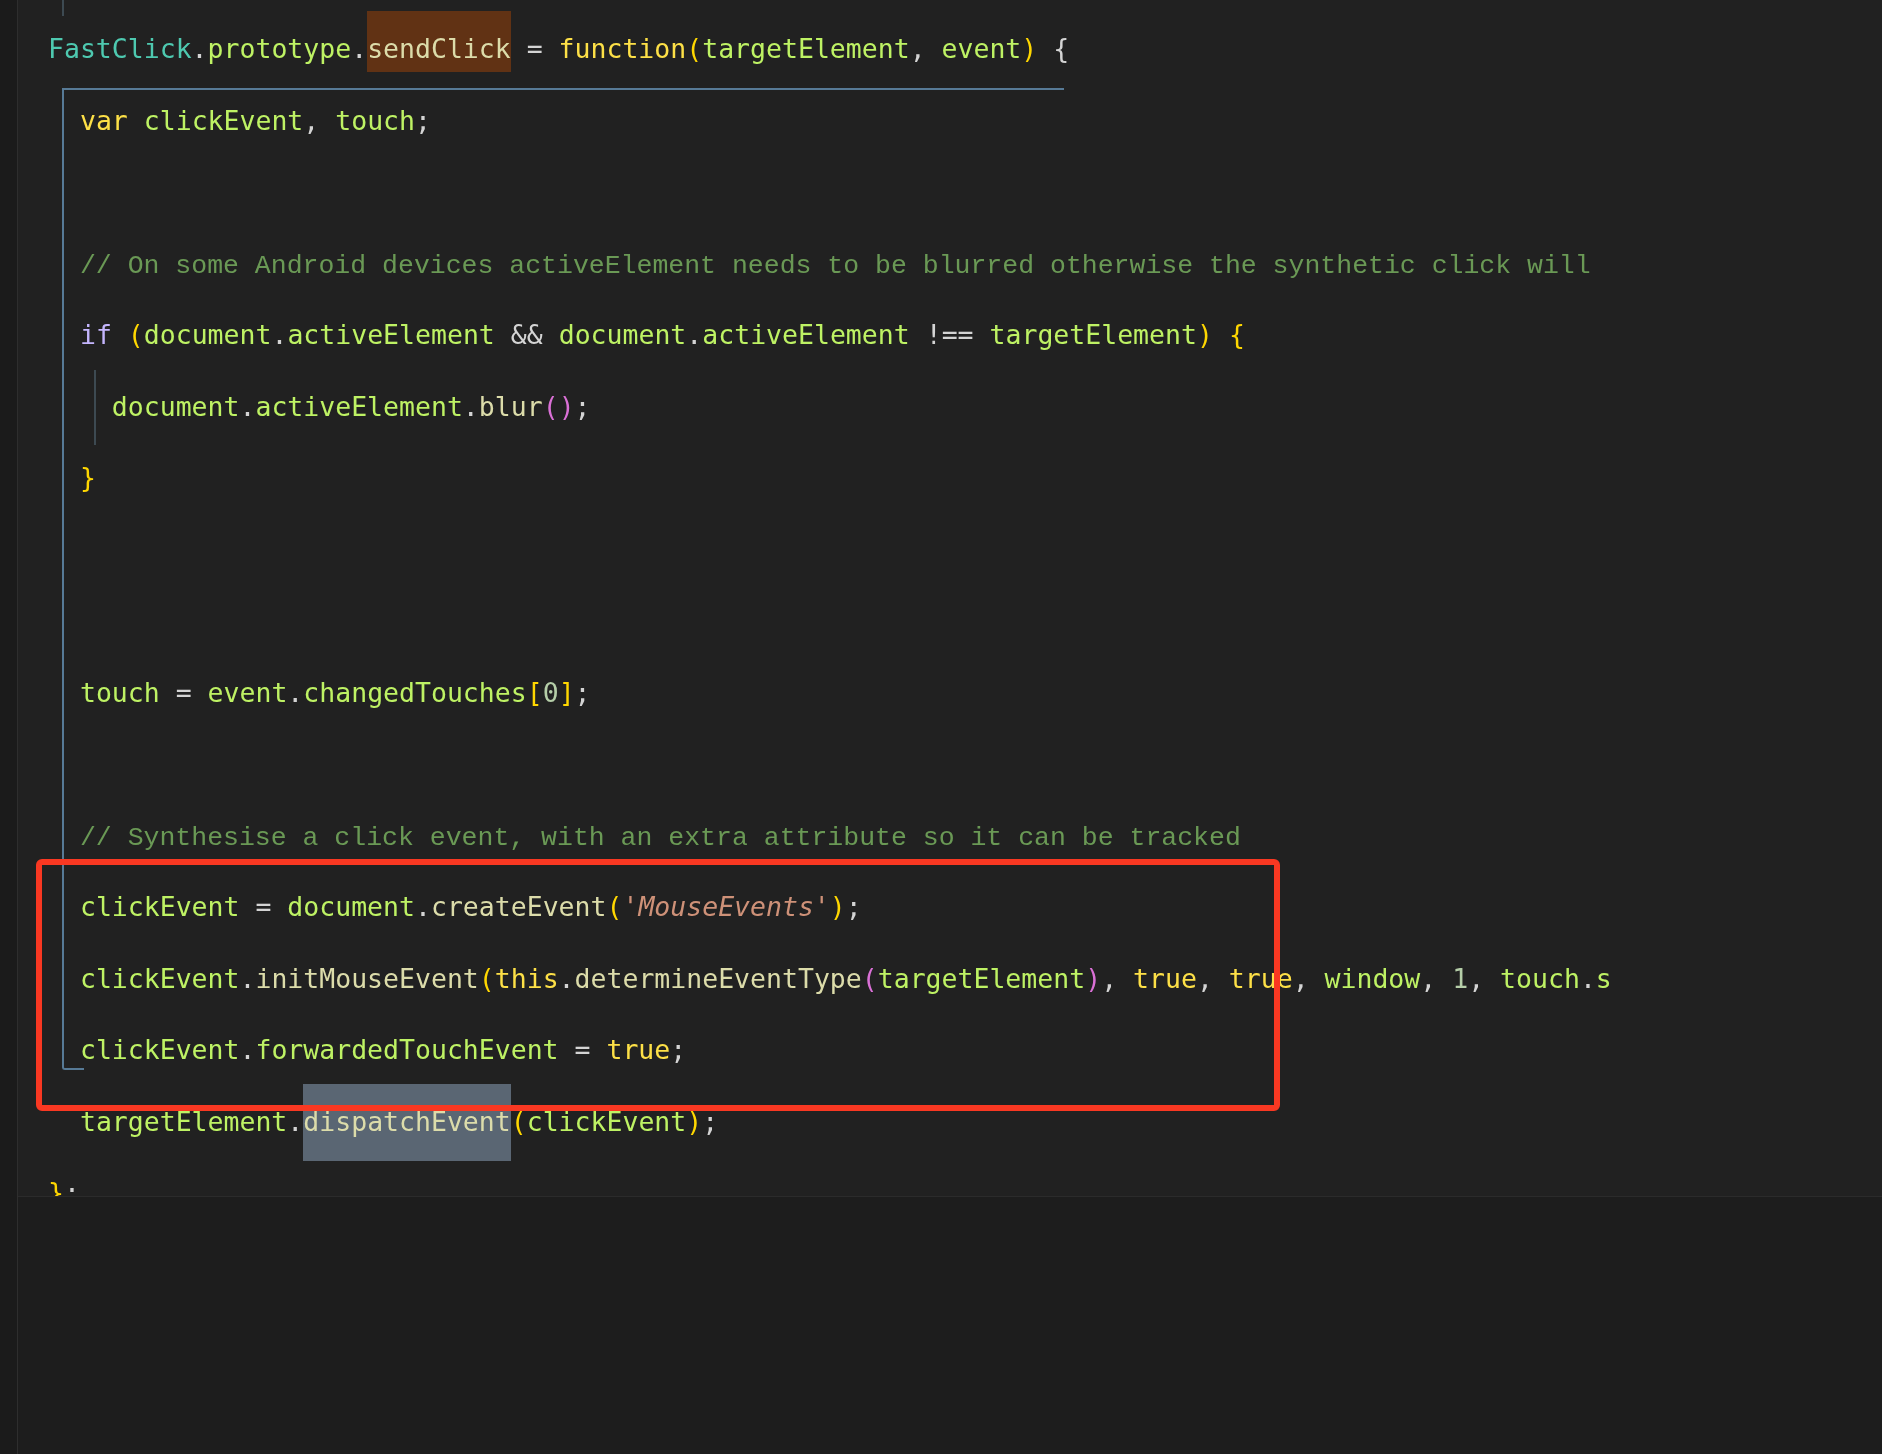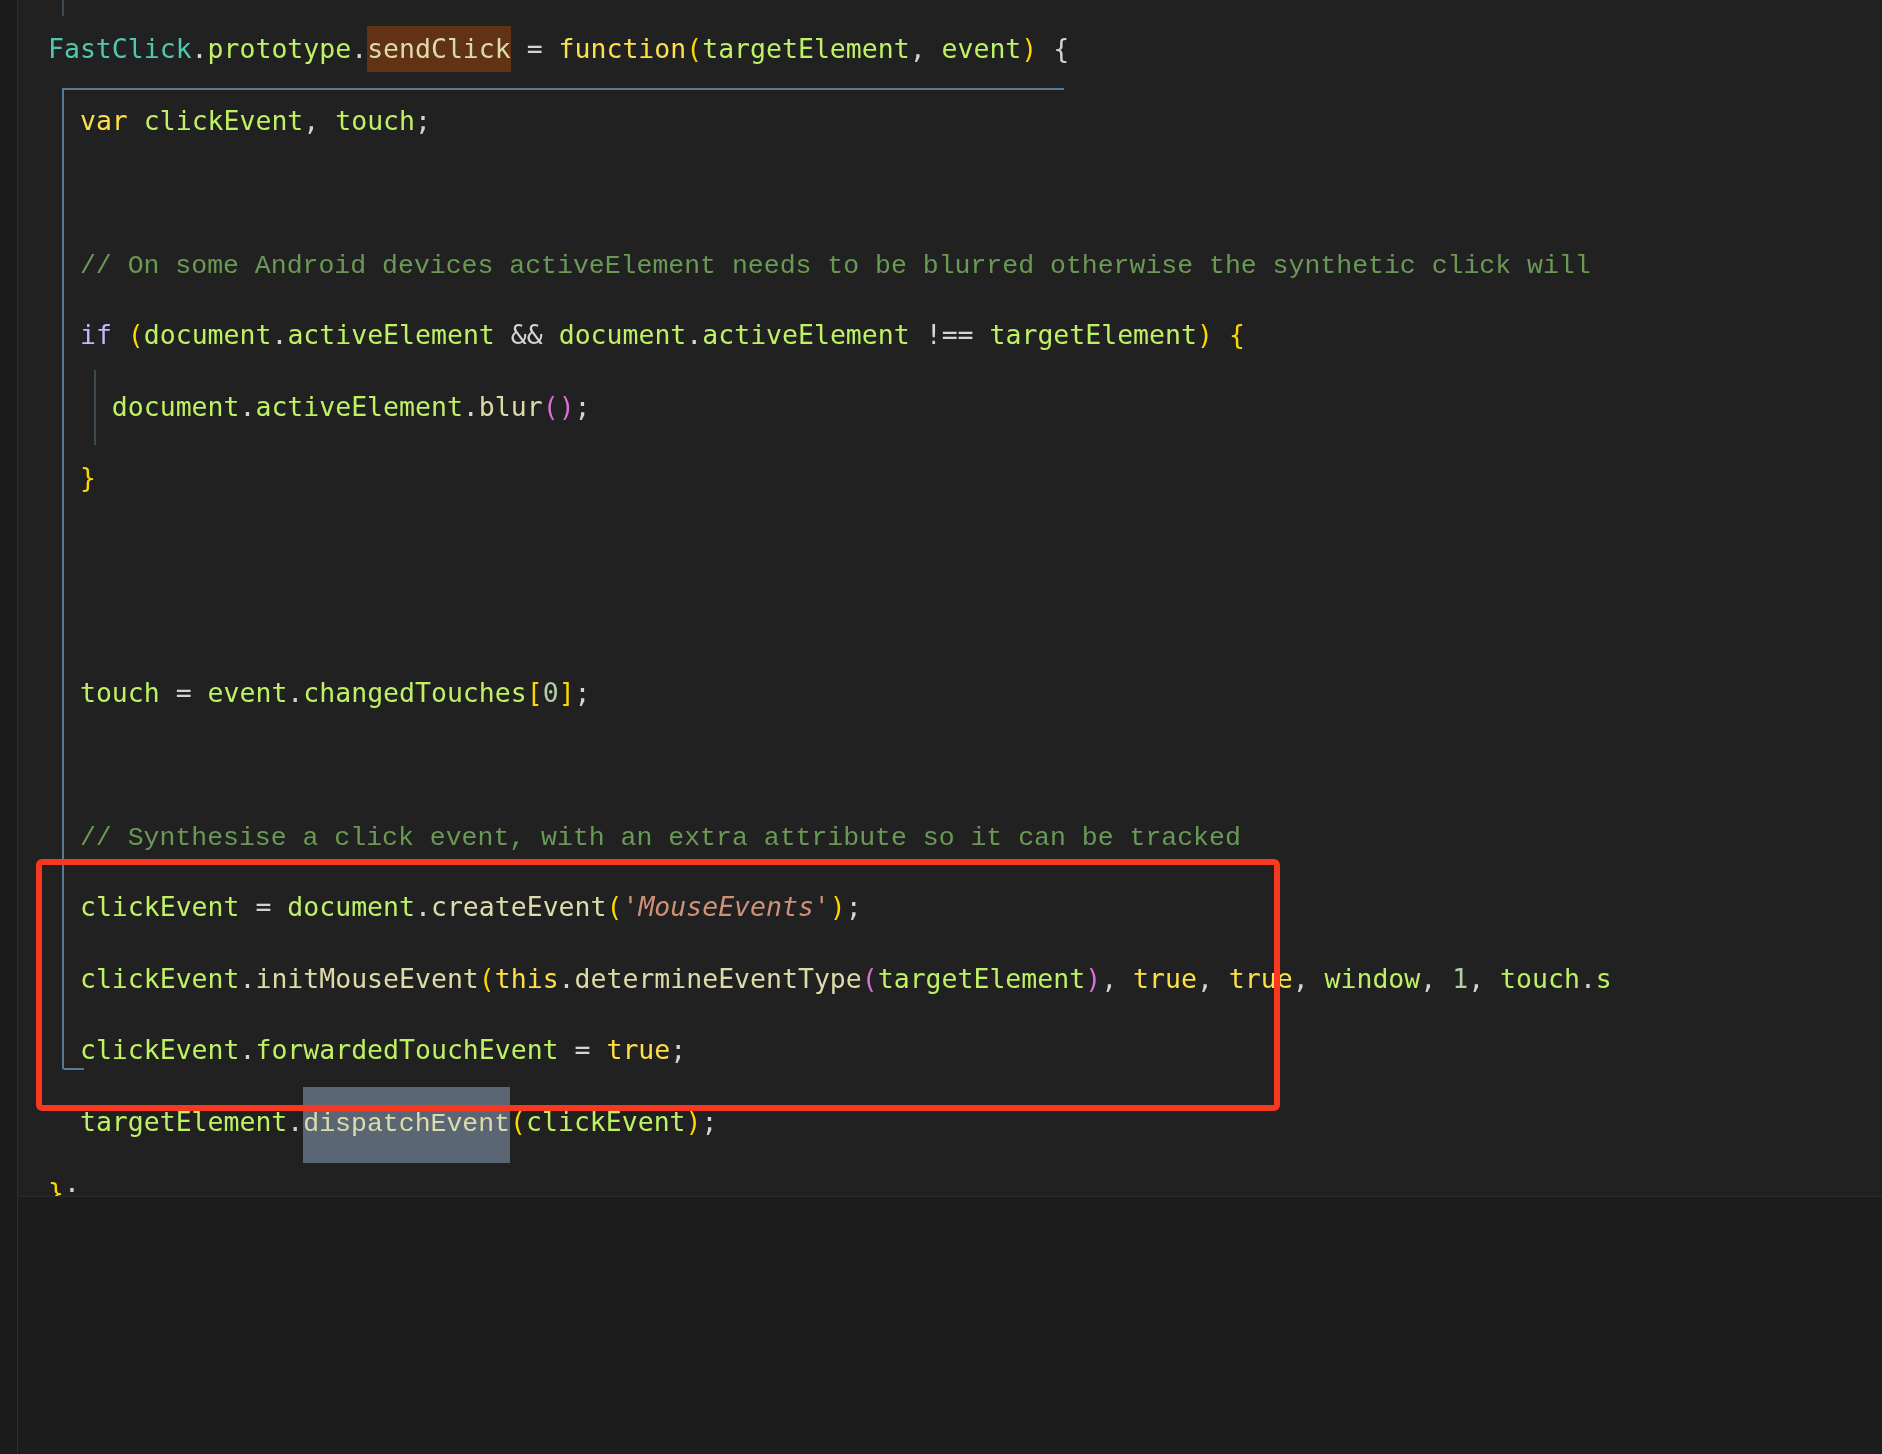--- a/index.html
+++ b/index.html
@@ -68,28 +68,27 @@
   .t-paren2  { color: #DA70D6; }
   .t-bracket { color: #FFD700; }
   .t-num     { color: #B5CEA8; }
   .t-str     { color: #CE9178; font-style: italic; }
   .t-cmt     { color: #6A9955; font-family: Liberation Mono, monospace; }
   .t-brace   { color: #FFD700; }
 
   
   .hl-word {
     background: #613214;
-    padding: 7px 0 8px 0;
+    padding: 22px 0 8px 0;
     margin: -6px 0 -8px 0;
   }
   .hl-sel {
     background: #5a6673;
     padding: 22px 0 24px 0;
     margin: -22px 0 -24px 0;
-    font-family: Liberation Mono, monospace;
   }
 
   
   .scope-guide {
     position: absolute;
     border-left: 2px solid #577a96;
     border-bottom: 2px solid #577a96;
     border-bottom-left-radius: 3px;
   }
   .scope-top {

